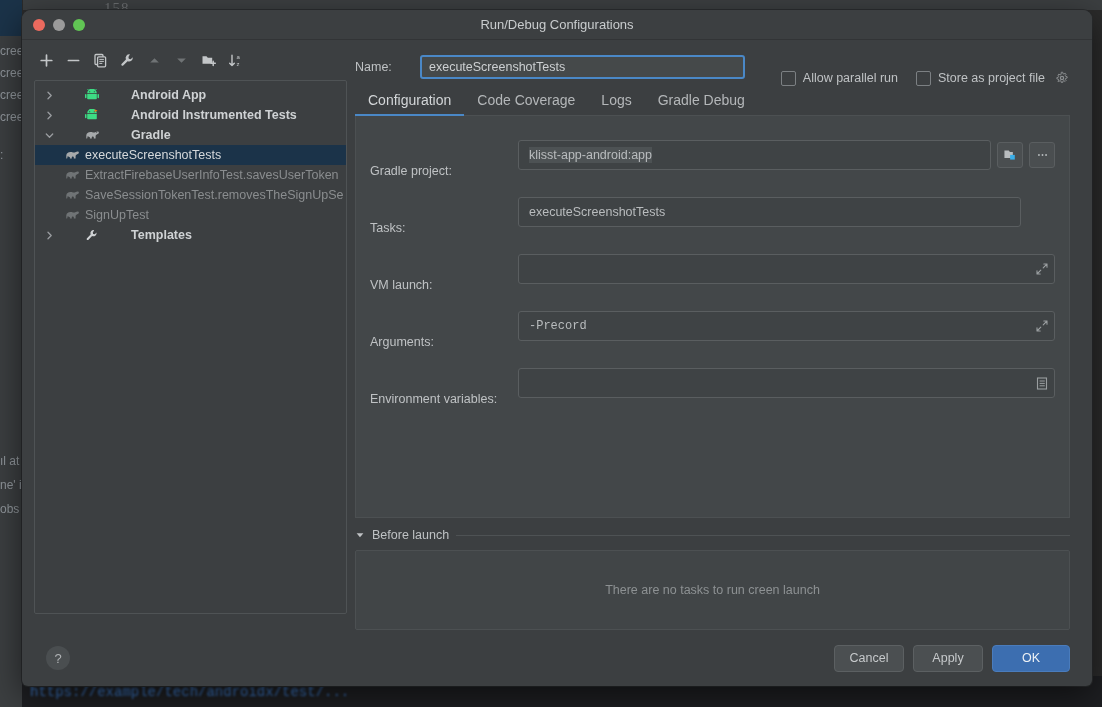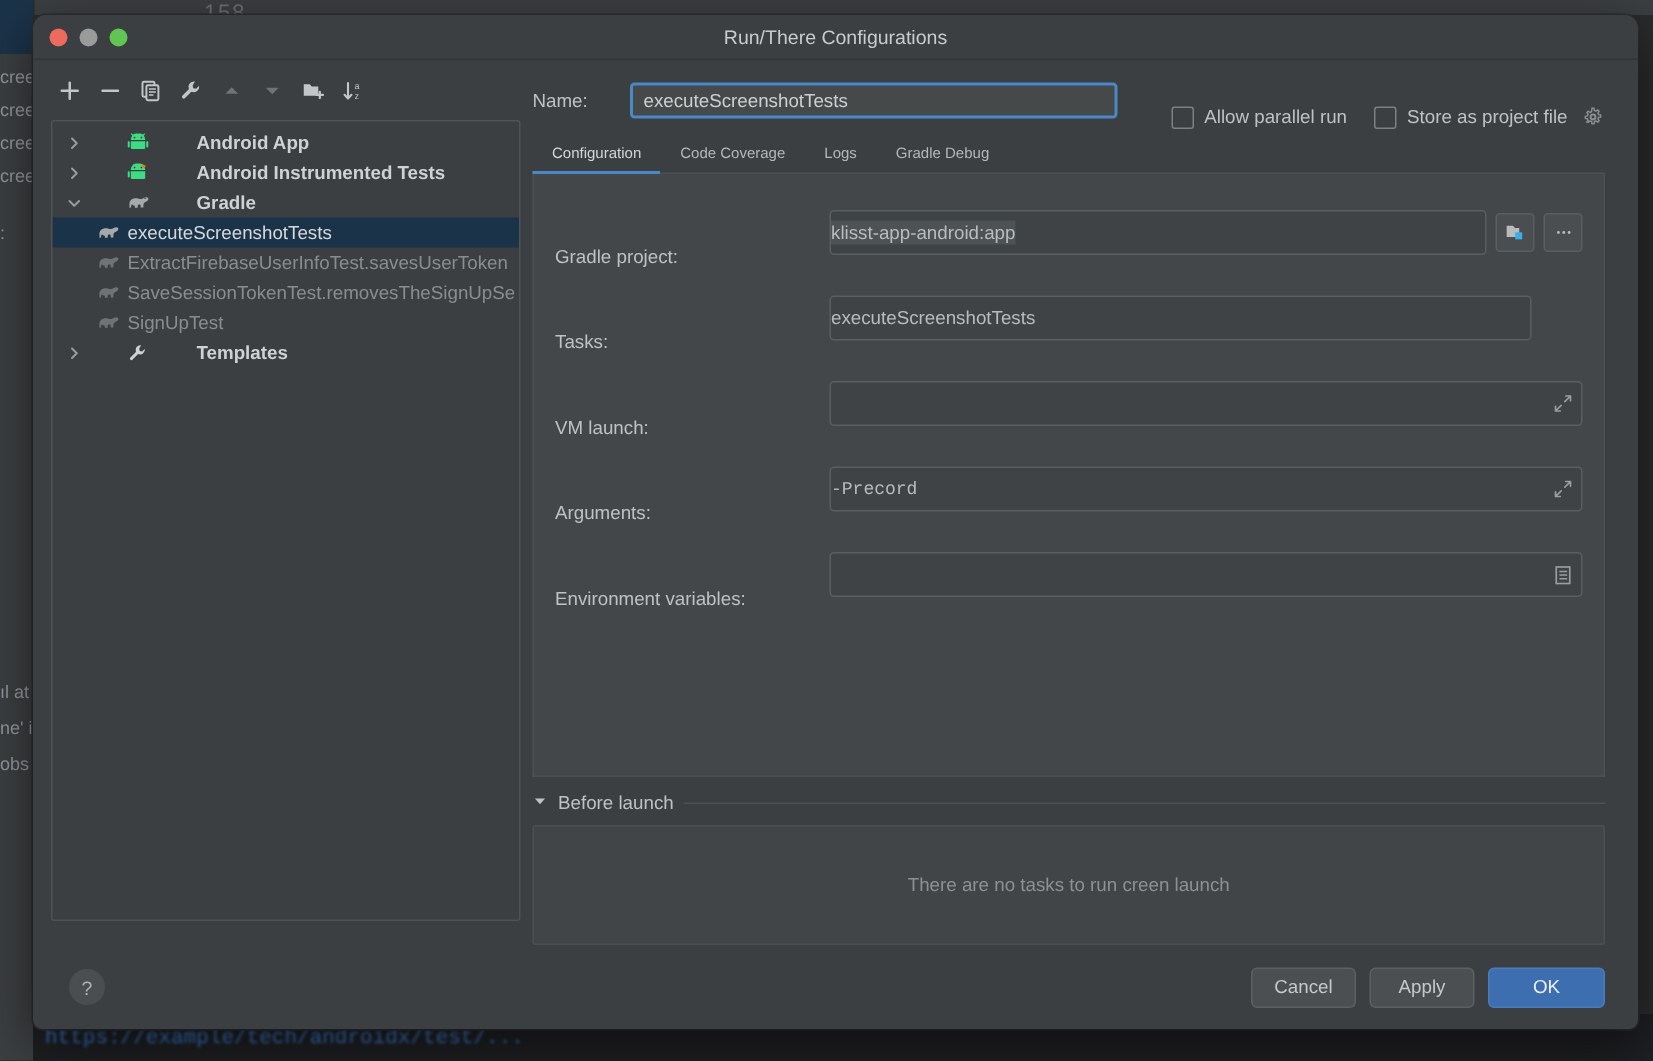--- a/index.html
+++ b/index.html
@@ -43,24 +43,24 @@
     opacity: .9;
   }
   .bg-topstrip {
     position: absolute;
     left: 22px; top: 0;
     width: 1080px; height: 10px;
     background: #3c3f41;
   }
   .bg-numbers {
     position: absolute;
-    left: 136px; top: 0px;
+    left: 104px; top: 0px;
     color: #6b6e70;
     font-size: 15px;
-    font-family: Liberation Sans, sans-serif;
+    font-family: Liberation Serif, serif;
     letter-spacing: 1px;
   }
   .bg-editor {
     position: absolute;
     left: 22px; top: 676px;
     width: 1080px; height: 31px;
     background: #1e1f22;
     overflow: hidden;
   }
   .bg-code {
@@ -286,21 +286,21 @@
   .tabs {
     display: flex;
     align-items: flex-end;
     gap: 0;
     margin-top: 8px;
     border-bottom: 1px solid #4c5052;
     height: 27px;
   }
   .tab {
     padding: 0 13px 7px 13px;
-    font-size: 10px;
+    font-size: 14px;
     color: #b4b7b9;
     position: relative;
     white-space: nowrap;
     margin-top: 12px;
   }
   .tab.active { color: #d3d6d8; }
   .tab.active::after {
     content: "";
     position: absolute;
     left: 0; right: 0; bottom: -1px;
@@ -341,28 +341,27 @@
   }
   .finput {
     flex: 1;
     height: 30px;
     background: #3f4345;
     border: 1px solid #5a5e60;
     border-radius: 3px;
     color: #b9bcbe;
     font-size: 12.5px;
     font-family: "Liberation Sans", sans-serif;
-    padding: 0 0;
+    padding: 0 10px;
     box-sizing: border-box;
     display: flex;
     align-items: center;
     position: relative;
     min-width: 0;
     overflow: hidden;
-    margin-left: 35px;
   }
   .finput.mono { font-family: "Liberation Mono", monospace; font-size: 12px; }
   .finput .sel {
     background: #4d5254;
     color: #b9bcbe;
     padding: 1px 0;
   }
   .sq-btn {
     width: 24px; height: 24px;
     min-width: 24px;
@@ -489,21 +488,21 @@
 </div>
 
 <div id="dialog">
 
   <div class="titlebar">
     <div class="traffic">
       <span class="tl red"></span>
       <span class="tl yellow"></span>
       <span class="tl green"></span>
     </div>
-    <div class="title-text">Run/There Configurations</div>
+    <div class="title-text">Run/Debug Configurations</div>
   </div>
 
   <div class="dialog-body">
 
     <div class="left-pane">
 
       <div class="toolbar">
         <div class="tb-btn">
           <svg width="15" height="15" viewBox="0 0 15 15">
             <path d="M7.5 2.2v10.6M2.2 7.5h10.6" stroke="#c3c6c8" stroke-width="1.7" stroke-linecap="round"></path>

